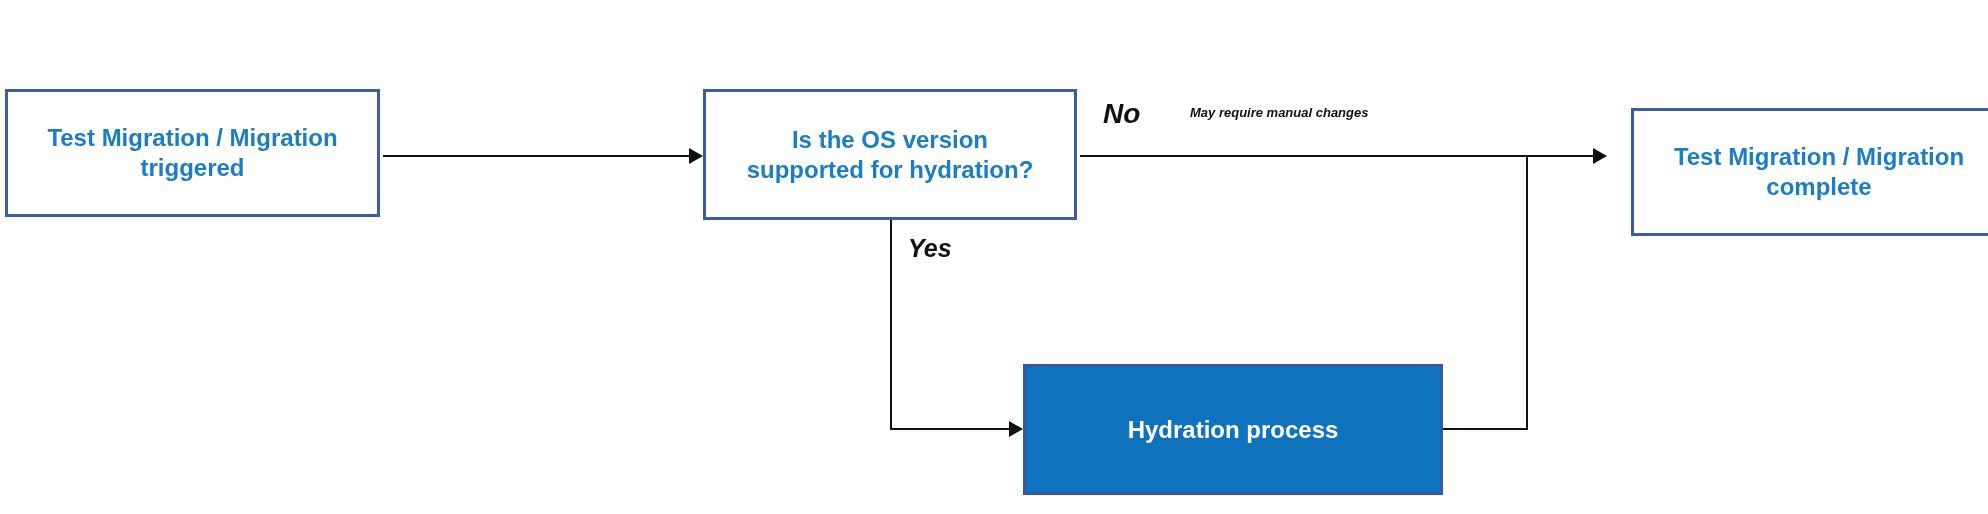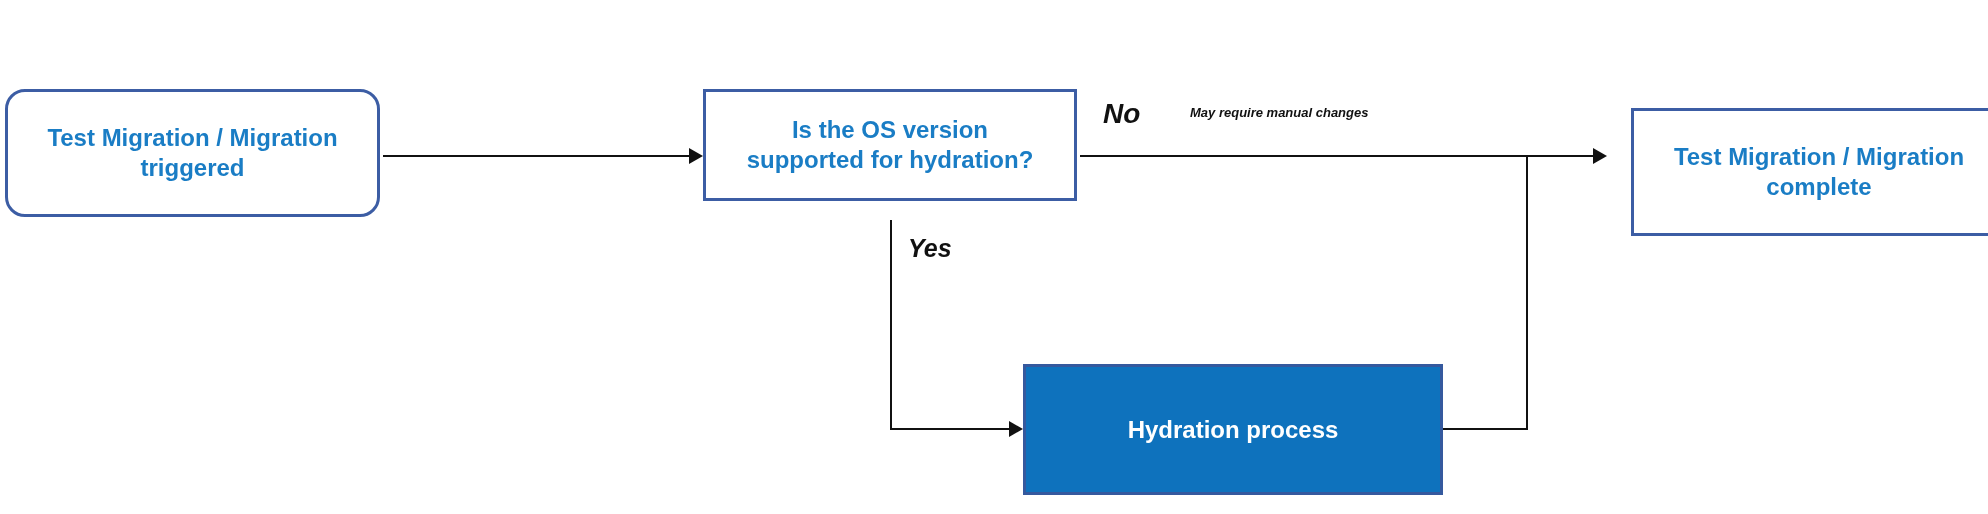--- a/index.html
+++ b/index.html
@@ -32,23 +32,23 @@
     border:3px solid var(--box-border);
     color:var(--box-text);
   }
   .node.filled{
     background:var(--filled-box-bg);
     border:3px solid var(--filled-box-border);
     color:var(--filled-box-text);
     align-items:center;
   }
   .node-label{display:inline-block;}
-  #node-start{left:5px;top:89px;width:375px;height:128px;border-radius:20px;}
+  #node-start{left:5px;top:89px;width:375px;height:128px;}
   #node-start .node-label{max-width:330px;}
-  #node-decision{left:703px;top:89px;width:374px;height:112px;}
+  #node-decision{left:703px;top:89px;width:374px;height:131px;}
   #node-decision .node-label{max-width:310px;}
   #node-hydration{left:1023px;top:364px;width:420px;height:131px;}
   #node-complete{left:1607px;top:108px;width:376px;height:128px;margin-left:24px;}
   #node-complete .node-label{max-width:340px;}
 
   .line{position:absolute;background:var(--line);}
   .hline{height:2px;}
   .vline{width:2px;}
   #line-start-decision{left:383px;top:155px;width:307px;}
   #line-no{left:1080px;top:155px;width:514px;}

